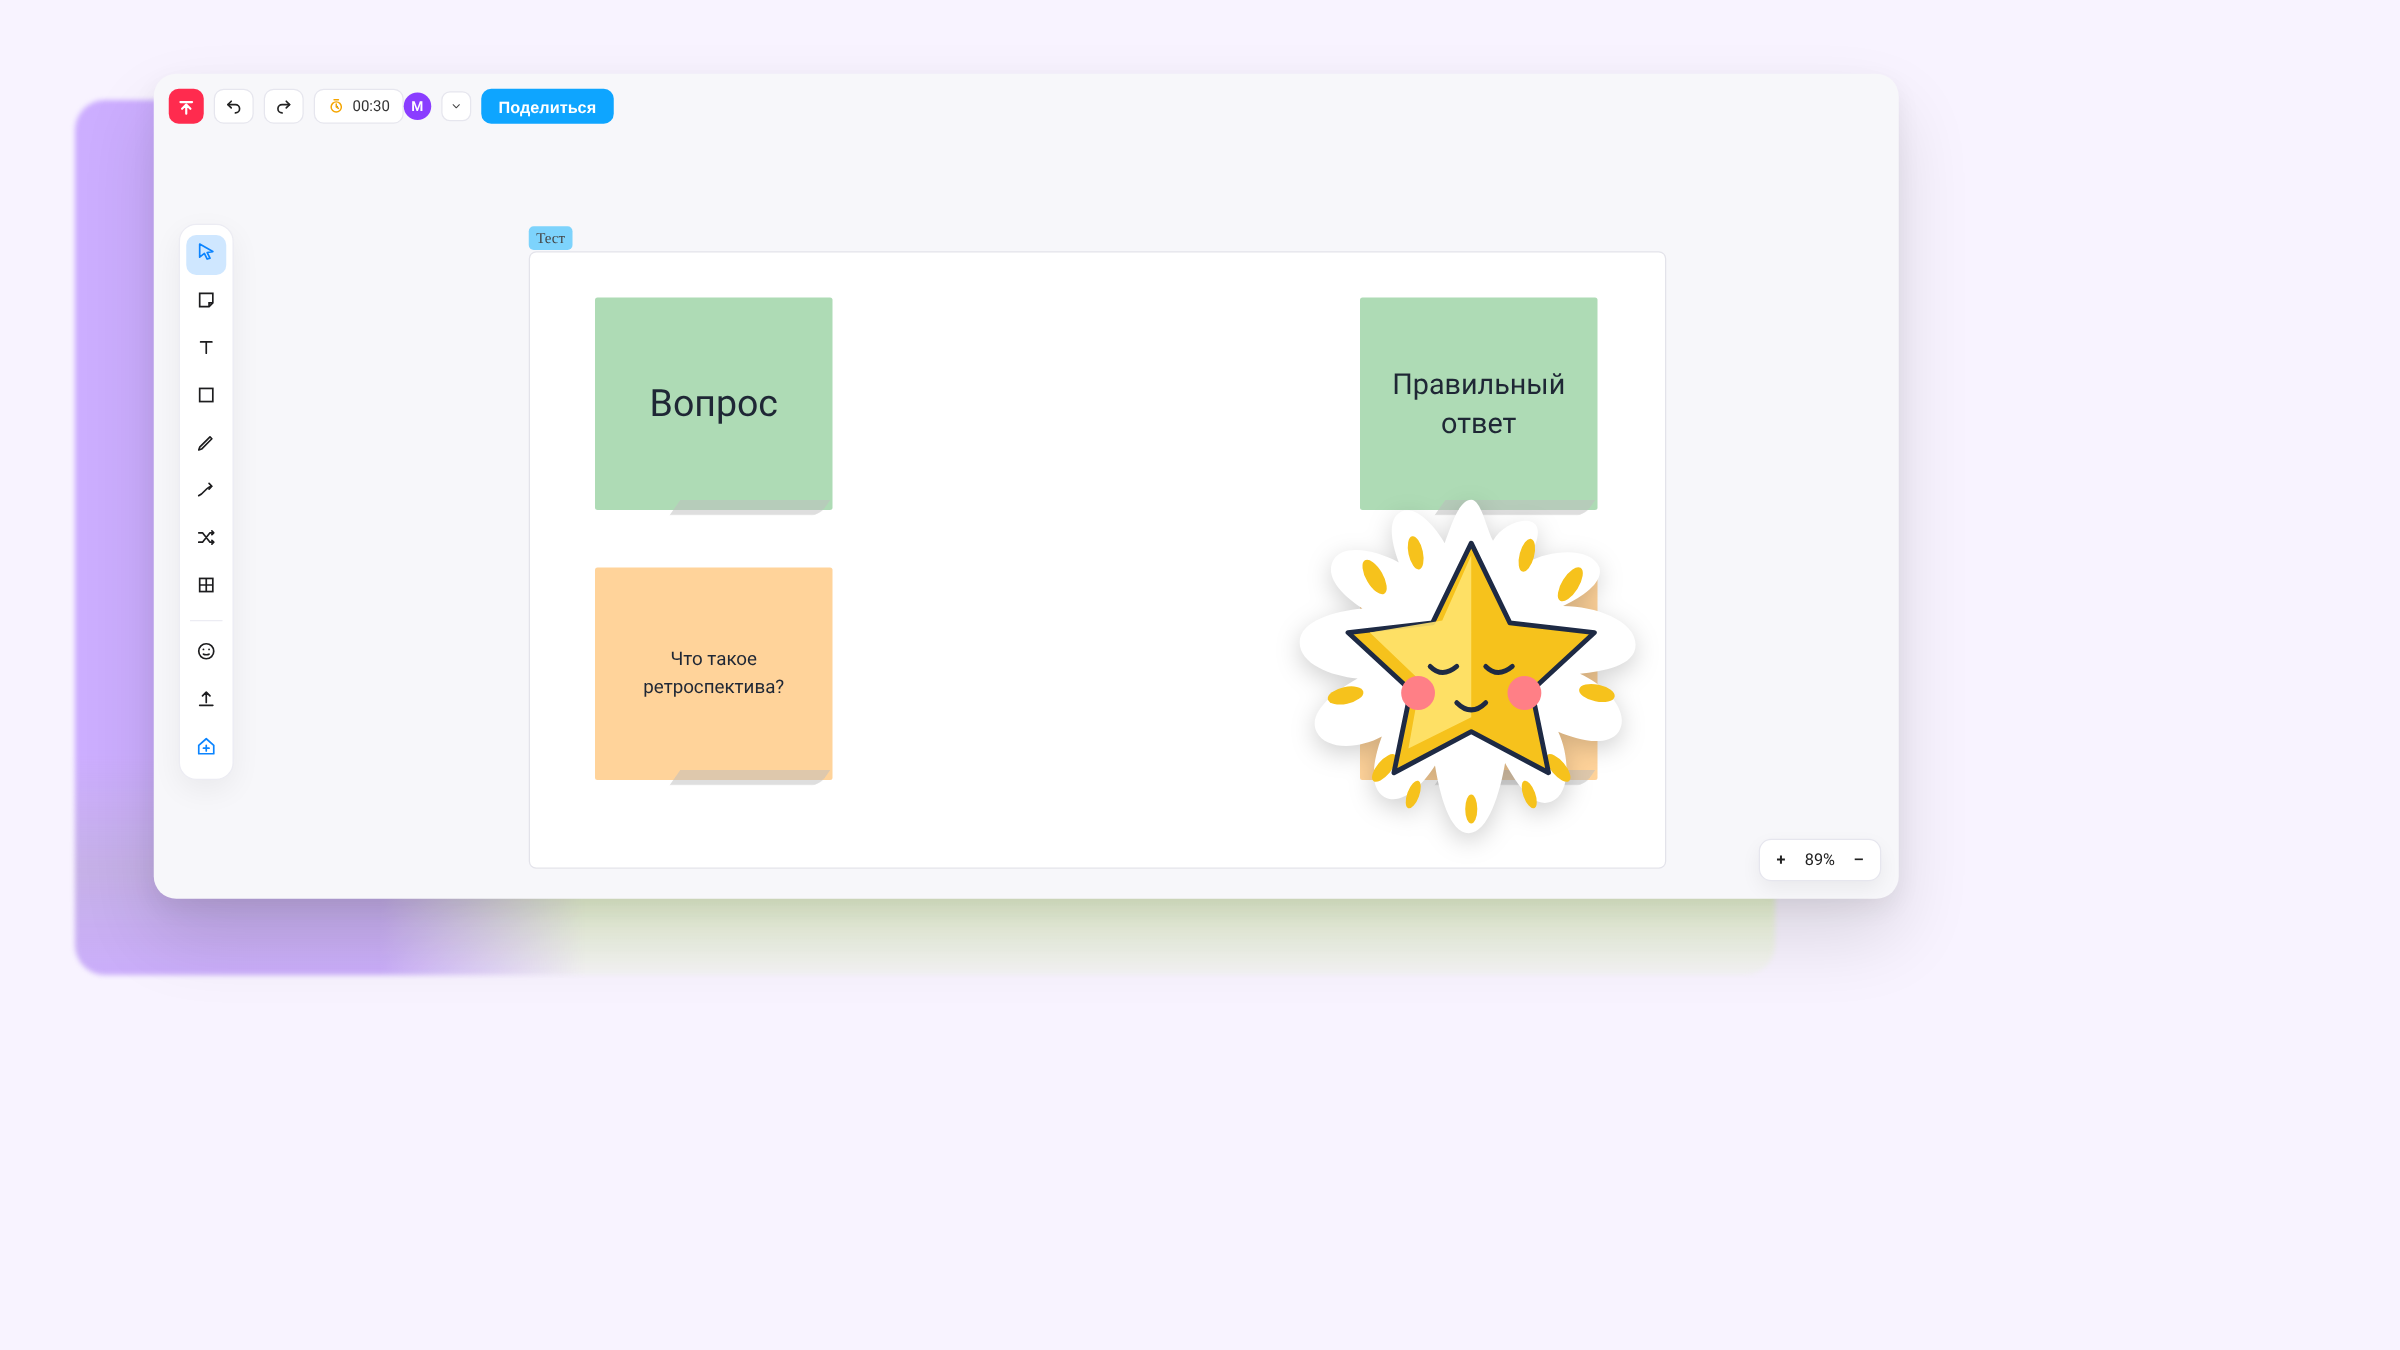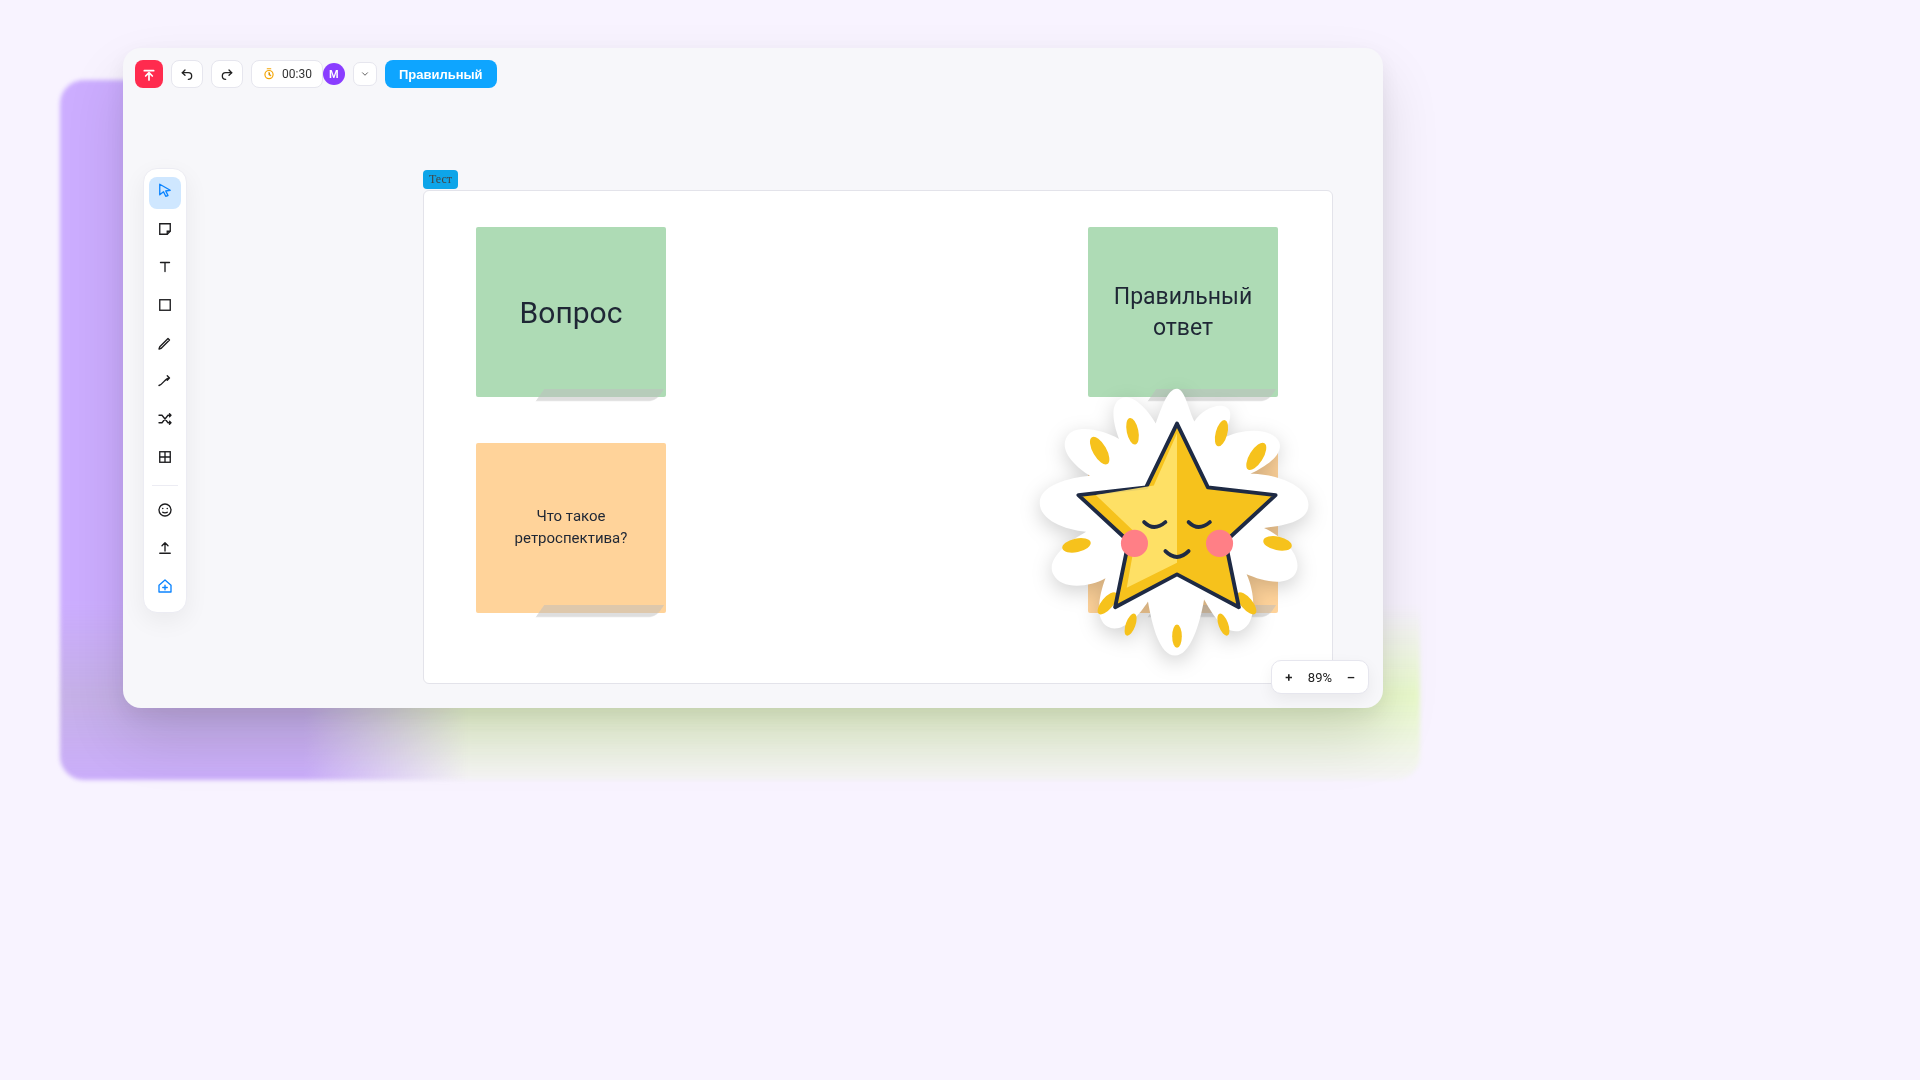--- a/index.html
+++ b/index.html
@@ -19,22 +19,22 @@
     background:
       linear-gradient(90deg, rgba(168,116,255,.55) 0%, rgba(168,116,255,.55) 18%, rgba(168,116,255,0) 30%),
       linear-gradient(180deg, rgba(168,116,255,0) 75%, rgba(220,255,160,.55) 88%, rgba(220,255,160,.1) 100%);
     border-radius: 24px;
     filter: blur(2px);
     z-index: 0;
   }
 
   .app-window {
     position: absolute;
-    left: 123px; top: 48px;
-    width: 1260px; height: 660px;
+    left: 123px; top: 59px;
+    width: 1396px; height: 660px;
     background: #f7f7fa;
     border-radius: 18px;
     box-shadow: 0 30px 60px rgba(0,0,0,.12), 0 8px 20px rgba(0,0,0,.06);
     z-index: 2;
     overflow: visible;
   }
 
   
   .topbar {
     position: absolute;
@@ -112,21 +112,21 @@
   }
   .tool.active { background:#cfe7ff; color:#0b84ff; }
   .tool.blue-stroke { color:#0b84ff; }
   .tool-sep { width:26px; height:1px; background:#ececf3; margin:4px 0; }
 
   
   .frame-label {
     position:absolute;
     left:300px; top:122px;
     font-size:12px; color:#444;
-    background:#0ea5e9;
+    background:#7dd3fc;
     padding:2px 6px;
     border-radius:4px;
     font-family: "Times New Roman", serif;
   }
   .frame {
     position:absolute;
     left:300px; top:142px;
     width:910px; height:494px;
     background:#fff;
     border:1px solid #e3e3ea;
@@ -227,21 +227,21 @@
 
     <div class="tb-right">
       <div class="avatar">
         <span>M</span>
       </div>
       <div class="btn-small">
         <svg width="10" height="10" viewBox="0 0 24 24">
             <path d="M6 9l6 6 6-6" stroke="#444" stroke-width="2" fill="none" stroke-linecap="round" stroke-linejoin="round"></path>
           </svg>
       </div>
-      <button class="share-btn">Правильный</button>
+      <button class="share-btn">Поделиться</button>
     </div>
   </div>
 
   <div class="toolbar" id="toolbar">
       <div class="tool active">
         <span><svg width="18" height="18" viewBox="0 0 24 24">
             <path d="M5 3l14 8-6 1 3 6-3 1-3-6-5 4z" fill="none" stroke="currentColor" stroke-width="1.8" stroke-linejoin="round"></path>
           </svg></span>
       </div>
       <div class="tool">

